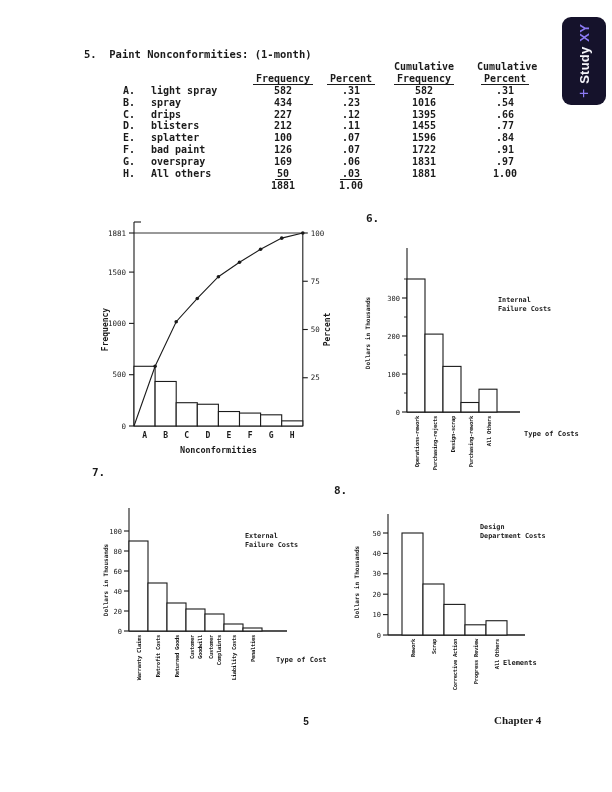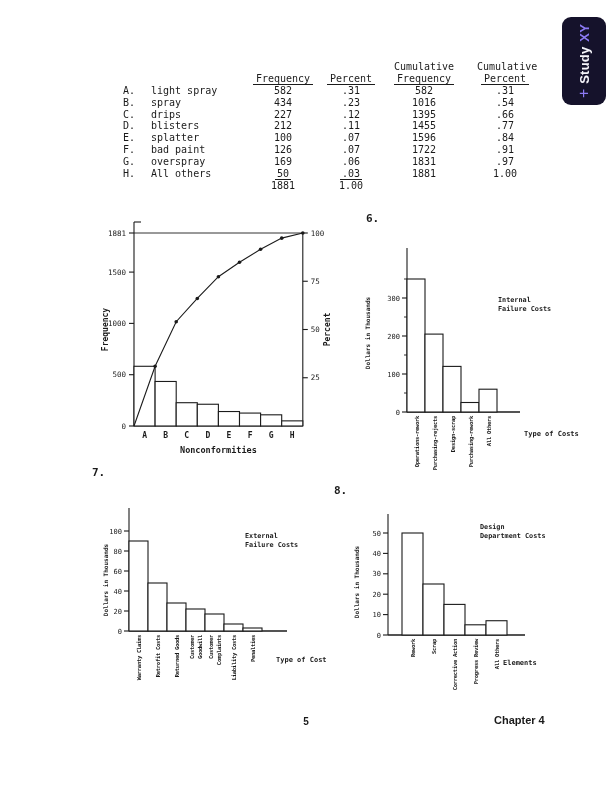--- a/index.html
+++ b/index.html
@@ -9,57 +9,58 @@
   #badge{position:absolute;left:562px;top:17px;width:44px;height:88px;background:#15122b;border-radius:9px;}
   #badge-inner{position:absolute;left:-22px;top:22px;width:88px;height:44px;transform:rotate(-90deg);
                display:flex;align-items:center;justify-content:center;gap:5px;
                font-family:"Liberation Sans",sans-serif;}
   #badge-plus{color:#8b79f3;font-size:16px;font-weight:400;line-height:1;}
   #badge-study{color:#f5f4fa;font-size:13px;font-weight:bold;letter-spacing:.2px;}
   #badge-xy{color:#8b79f3;font-size:13px;font-weight:bold;letter-spacing:.2px;}
   
   #doc-title{position:absolute;left:84px;top:48px;font-size:10.5px;font-weight:bold;white-space:pre;}
   
-  #nc-table{position:absolute;left:123px;top:61px;width:432px;font-size:10px;font-weight:normal;}
+  #nc-table{position:absolute;left:123px;top:61px;width:432px;font-size:10px;font-weight:bold;}
   .t-row{display:grid;grid-template-columns:28px 100px 76px 62px 88px 76px;line-height:11.9px;height:11.9px;}
   .cell{white-space:pre;}
   .c3,.c4,.c5,.c6{text-align:center;}
   .c3{padding-right:12px;}.c4{padding-right:14px;}.c5{padding-right:18px;}.c6{padding-right:20px;}
   .hc{text-align:center;}
   .hu{border-bottom:1.2px solid #1b1b1b;padding:0 3px;}
   .sumline{border-bottom:1.2px solid #1b1b1b;padding:0 2px;}
   
   svg{position:absolute;overflow:visible;}
   #pareto-svg{left:72px;top:213px;}
   #chart6-svg{left:352px;top:218px;}
   #chart7-svg{left:98px;top:492px;}
   #chart8-svg{left:345px;top:502px;}
   .chart-num{position:absolute;font-size:11px;font-weight:bold;}
   #num6{left:366px;top:212px;}
   #num7{left:92px;top:466px;}
   #num8{left:334px;top:484px;}
   
   #page-num{position:absolute;left:298px;top:716px;width:16px;text-align:center;
             font-family:"Liberation Sans",sans-serif;font-size:10px;font-weight:bold;}
-  #chapter{position:absolute;left:494px;top:714px;font-family:Liberation Sans, sans-serif;
+  #chapter{position:absolute;left:494px;top:714px;font-family:Liberation Serif, serif;
            font-size:11px;font-weight:bold;}
 </style>
 </head>
 <body>
 
 <div id="page">
 
   <div id="badge">
     <div id="badge-inner">
       <span id="badge-plus">+</span>
       <span id="badge-study">Study</span>
         <span id="badge-xy">XY</span>
     </div>
   </div>
 
+  <div id="doc-title">5.  Paint Nonconformities: (1-month)</div>
 
   <div id="nc-table">
     <div class="t-row">
       <div class="cell c1"></div>
         <div class="cell c2"></div>
         <div class="cell c3 hc"></div>
         <div class="cell c4 hc"></div>
       <div class="cell c5 hc"><span>Cumulative</span></div>
       <div class="cell c6 hc"><span>Cumulative</span></div>
     </div>

